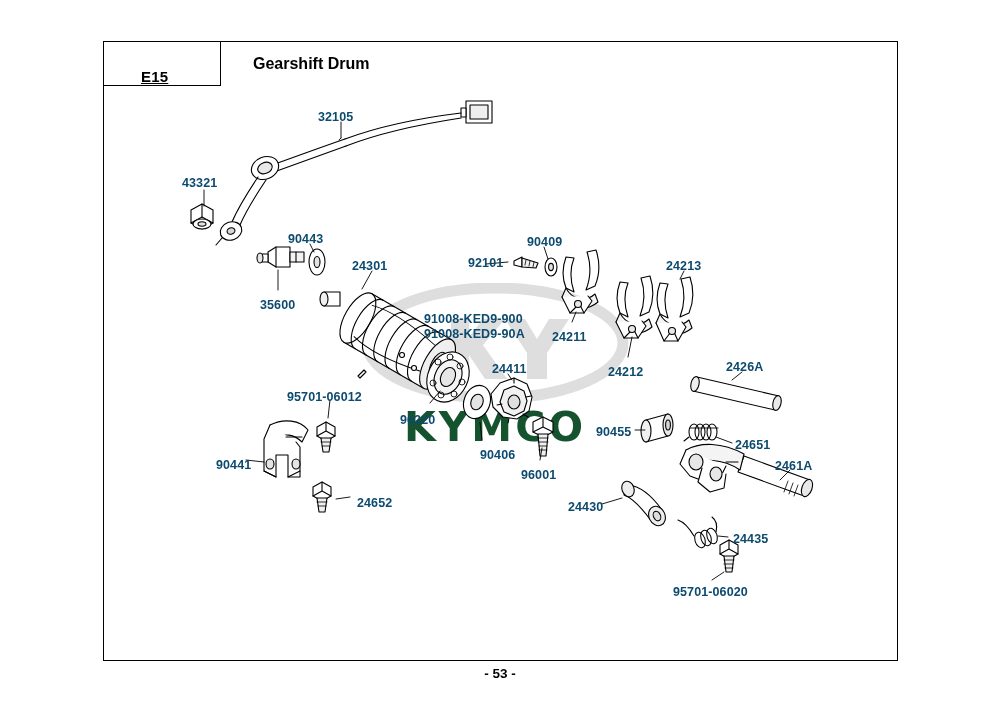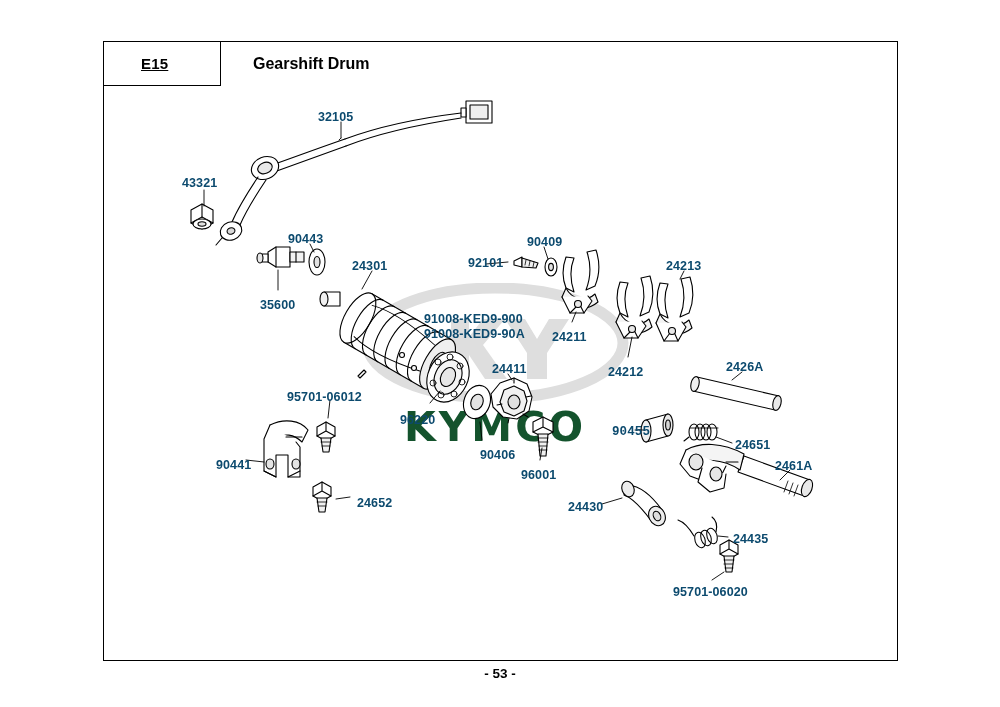--- a/index.html
+++ b/index.html
@@ -44,21 +44,21 @@
   #section-code-cell {
     position: absolute;
     left: 0;
     top: 0;
     width: 118px;
     height: 45px;
     border-right: 1.4px solid #000;
     border-bottom: 1.4px solid #000;
     box-sizing: border-box;
     display: flex;
-    align-items: center;
+    align-items: flex-end;
     padding-left: 38px;
     text-decoration: underline;
   }
   #section-code {
     font-size: 15px;
     font-weight: bold;
     letter-spacing: 0.2px;
   }
   #title-text {
     position: absolute;
@@ -434,21 +434,21 @@
     <div class="lbl" style="left:424px; top:312px;">91008-KED9-900</div>
     <div class="lbl" style="left:424px; top:327px;">91008-KED9-90A</div>
     <div class="lbl" style="left:400px; top:413px;">96220</div>
     <div class="lbl" style="left:492px; top:362px;">24411</div>
     <div class="lbl" style="left:440px; top:448px;margin-left:40px;">90406</div>
     <div class="lbl" style="left:521px; top:468px;">96001</div>
     <div class="lbl" style="left:287px; top:390px;">95701-06012</div>
     <div class="lbl" style="left:216px; top:458px;">90441</div>
     <div class="lbl" style="left:357px; top:496px;">24652</div>
     <div class="lbl" style="left:726px; top:360px;">2426A</div>
-    <div class="lbl" style="left:612px; top:425px;font-family:Liberation Mono, monospace;">90455</div>
+    <div class="lbl" style="left:596px; top:425px;">90455</div>
     <div class="lbl" style="left:735px; top:438px;">24651</div>
     <div class="lbl" style="left:775px; top:459px;">2461A</div>
     <div class="lbl" style="left:568px; top:500px;">24430</div>
     <div class="lbl" style="left:733px; top:532px;">24435</div>
     <div class="lbl" style="left:673px; top:585px;">95701-06020</div>
   </div>
 
   <div id="page-number">- 53 -</div>
 </div>
 

